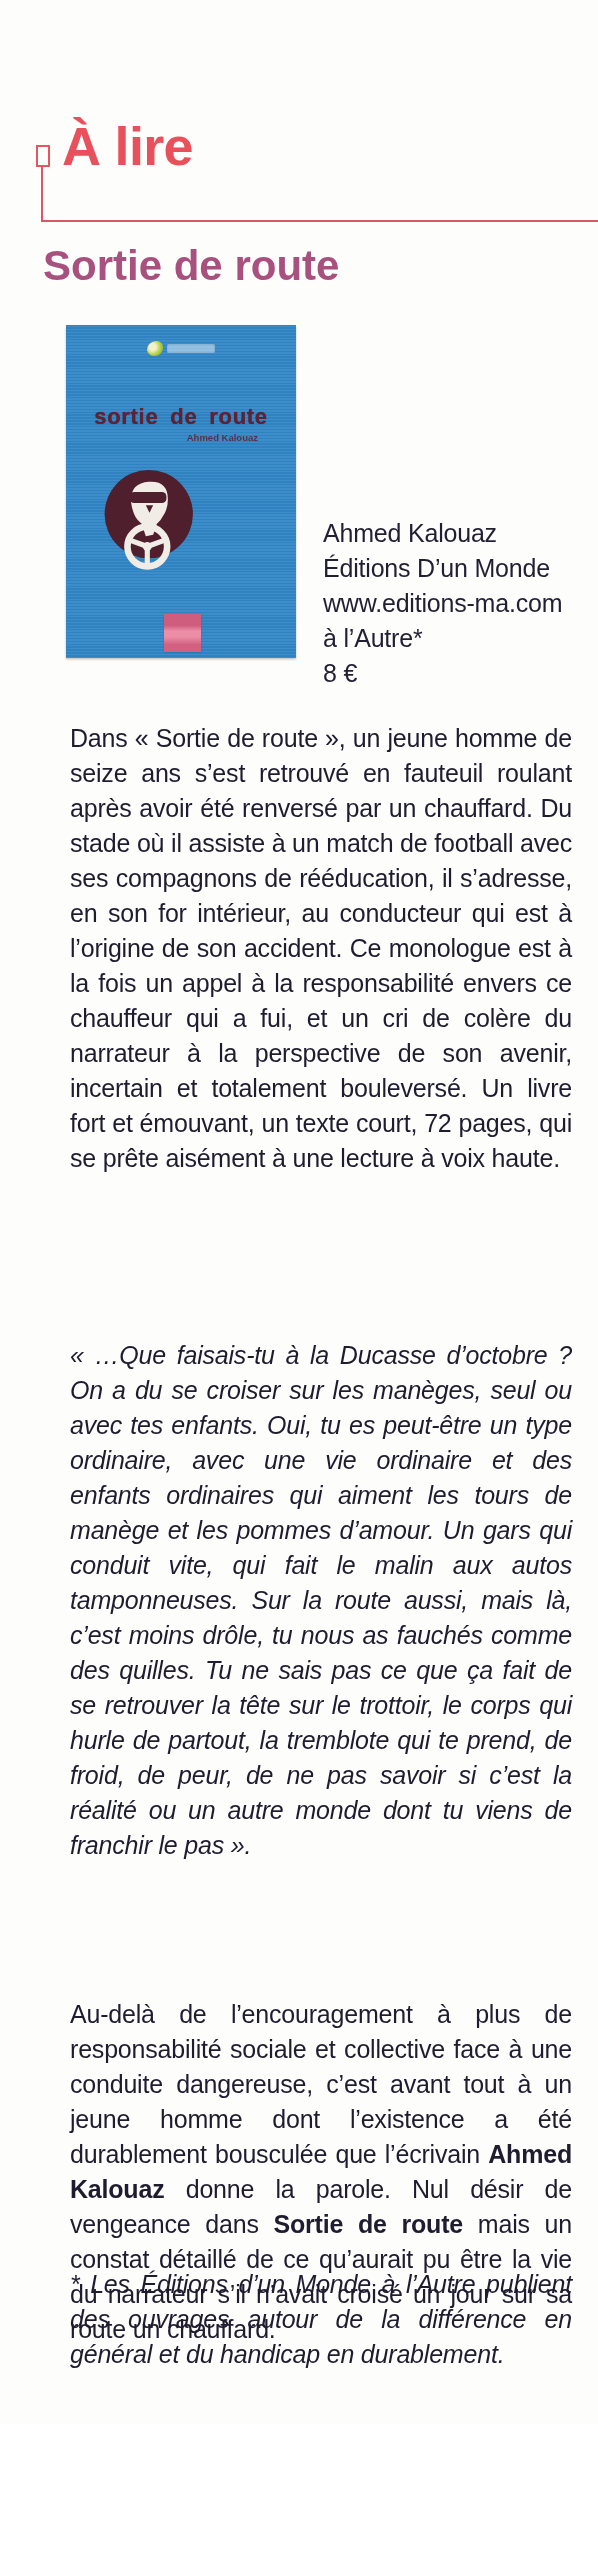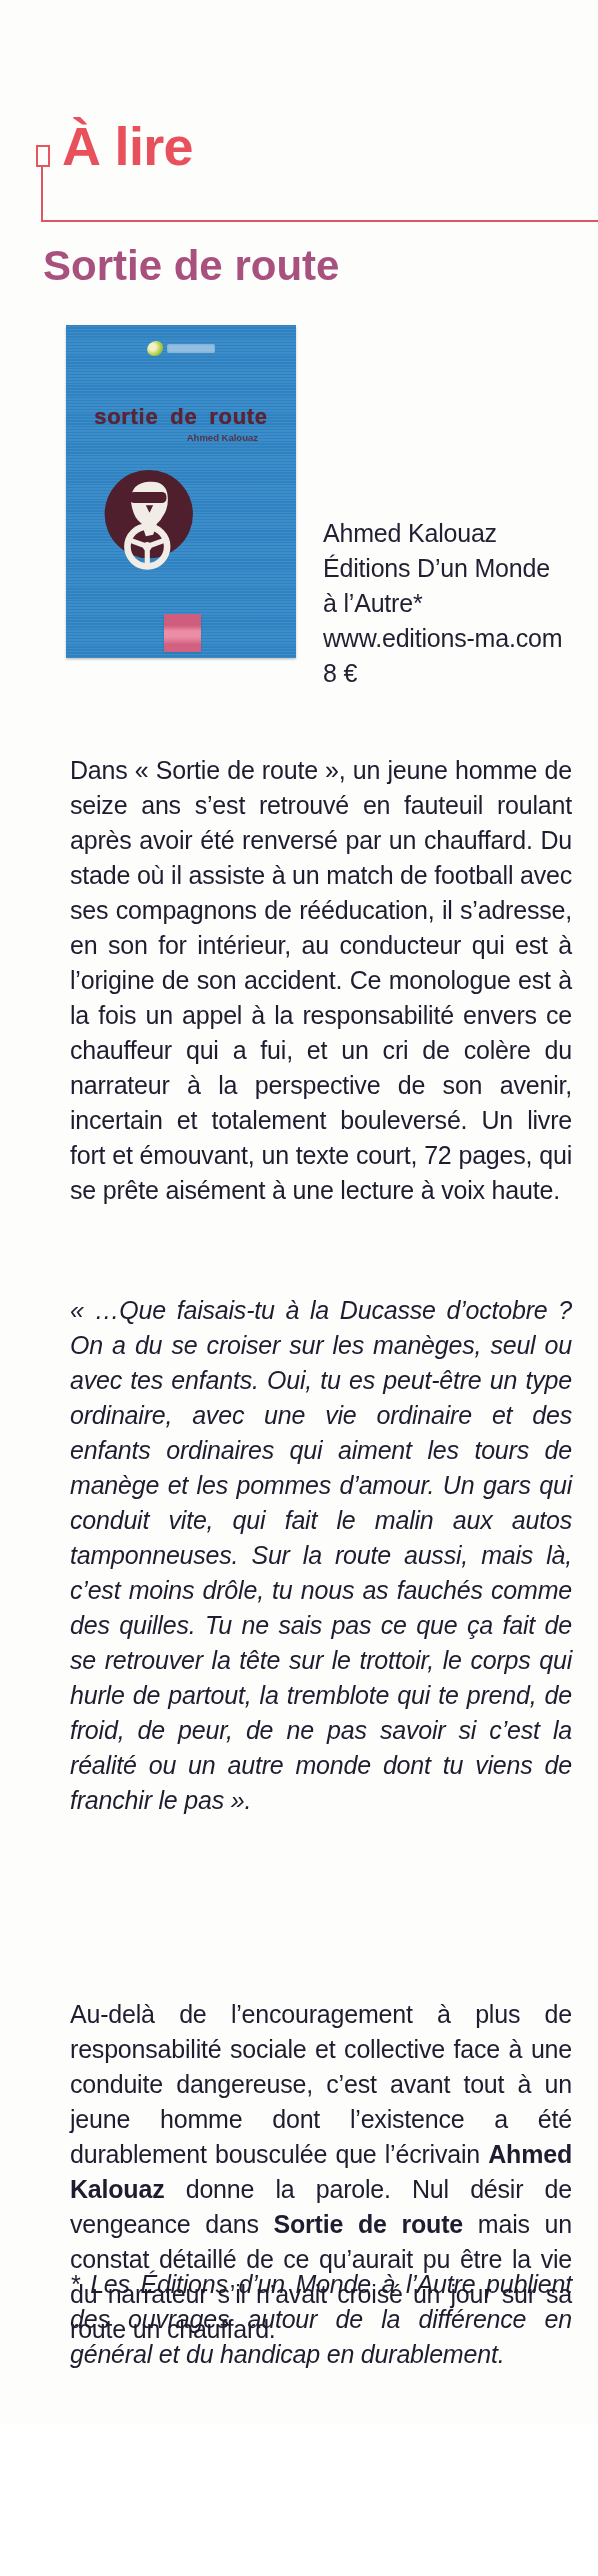--- a/index.html
+++ b/index.html
@@ -86,22 +86,22 @@
     letter-spacing:-0.2px;white-space:nowrap;
   }
   
   .para{
     position:absolute;left:70px;width:502px;
     font-size:25px;line-height:35px;
     text-align:justify;color:#1f1c30;
     letter-spacing:-0.2px;
   }
   .para.quote,.para.footnote{font-style:italic;}
-  .p1{top:753px;}
-  .quote{top:1293px;}
+  .p1{top:721px;}
+  .quote{top:1338px;}
   .p3{top:1997px;}
   .footnote{top:2267px;}
   .bold{font-weight:bold;}
   
   .footer{
     position:absolute;left:47px;top:2445px;
     font-size:26px;letter-spacing:-0.2px;white-space:nowrap;
   }
   .footer .brand{color:#b91c1c;}
   .footer .date{color:#0369a1;margin-left:22px;}
@@ -142,22 +142,22 @@
       <line x1="60" y1="104" x2="60" y2="127" stroke="#f2ece6" stroke-width="7"></line>
       <line x1="60" y1="104" x2="38" y2="96" stroke="#f2ece6" stroke-width="7"></line>
       <line x1="60" y1="104" x2="82" y2="96" stroke="#f2ece6" stroke-width="7"></line>
     </svg>
     <div class="cover-sticker"></div>
   </div>
 
   <div class="book-info">
     <div>Ahmed Kalouaz</div>
     <div>Éditions D’un Monde</div>
+    <div>www.editions-ma.com</div>
     <div>à l’Autre*</div>
-    <div>www.editions-ma.com</div>
     <div>8 €</div>
   </div>
 
   <div class="para p1">Dans « Sortie de route », un jeune homme de seize ans s’est retrouvé en fauteuil roulant après avoir été renversé par un chauffard. Du stade où il assiste à un match de football avec ses compagnons de rééducation, il s’adresse, en son for intérieur, au conducteur qui est à l’origine de son accident. Ce monologue est à la fois un appel à la responsabilité envers ce chauffeur qui a fui, et un cri de colère du narrateur à la perspective de son avenir, incertain et totalement bouleversé. Un livre fort et émouvant, un texte court, 72 pages, qui se prête aisément à une lecture à voix haute.</div>
 
   <div class="para quote">« …Que faisais-tu à la Ducasse d’octobre ? On a du se croiser sur les manèges, seul ou avec tes enfants. Oui, tu es peut-être un type ordinaire, avec une vie ordinaire et des enfants ordinaires qui aiment les tours de manège et les pommes d’amour. Un gars qui conduit vite, qui fait le malin aux autos tamponneuses. Sur la route aussi, mais là, c’est moins drôle, tu nous as fauchés comme des quilles. Tu ne sais pas ce que ça fait de se retrouver la tête sur le trottoir, le corps qui hurle de partout, la tremblote qui te prend, de froid, de peur, de ne pas savoir si c’est la réalité ou un autre monde dont tu viens de franchir le pas ».</div>
 
   <div class="para p3"><span>Au-delà de l’encouragement à plus de responsabilité sociale et collective face à une conduite dangereuse, c’est avant tout à un jeune homme dont l’existence a été durablement bousculée que l’écrivain </span><span class="bold">Ahmed Kalouaz</span><span> donne la parole. Nul désir de vengeance dans </span><span class="bold">Sortie de route</span><span> mais un constat détaillé de ce qu’aurait pu être la vie du narrateur s’il n’avait croisé un jour sur sa route un chauffard.</span></div>
 
   <div class="para footnote">* Les Éditions d’un Monde à l’Autre publient des ouvrages autour de la différence en général et du handicap en durablement.</div>

